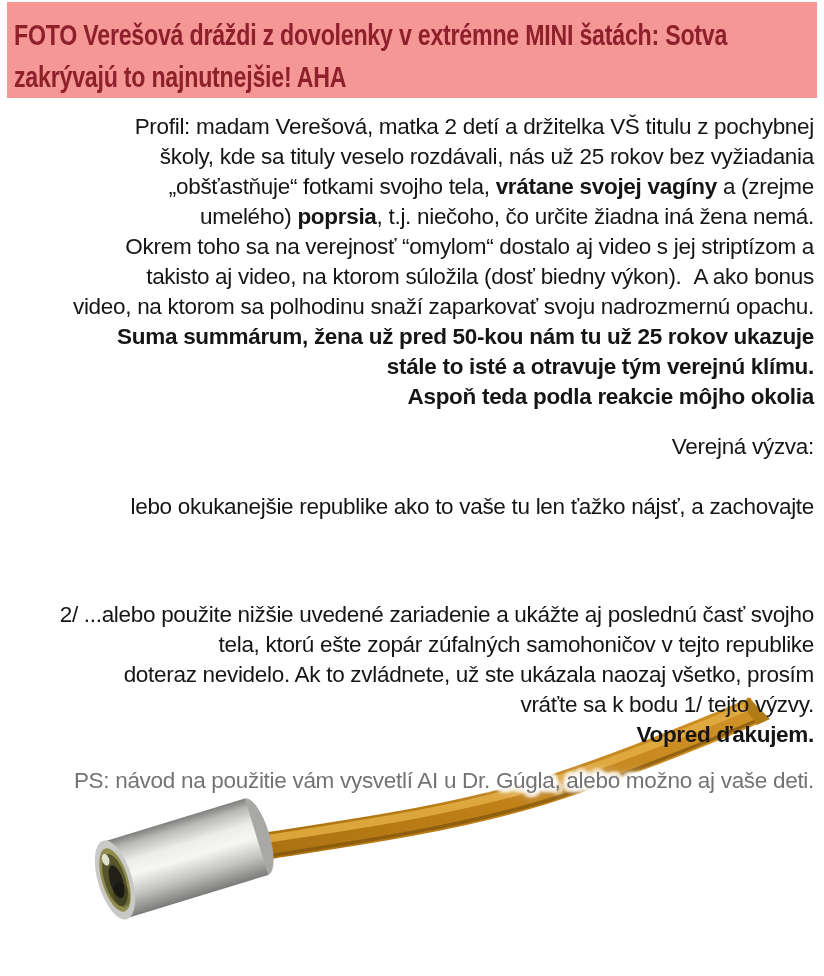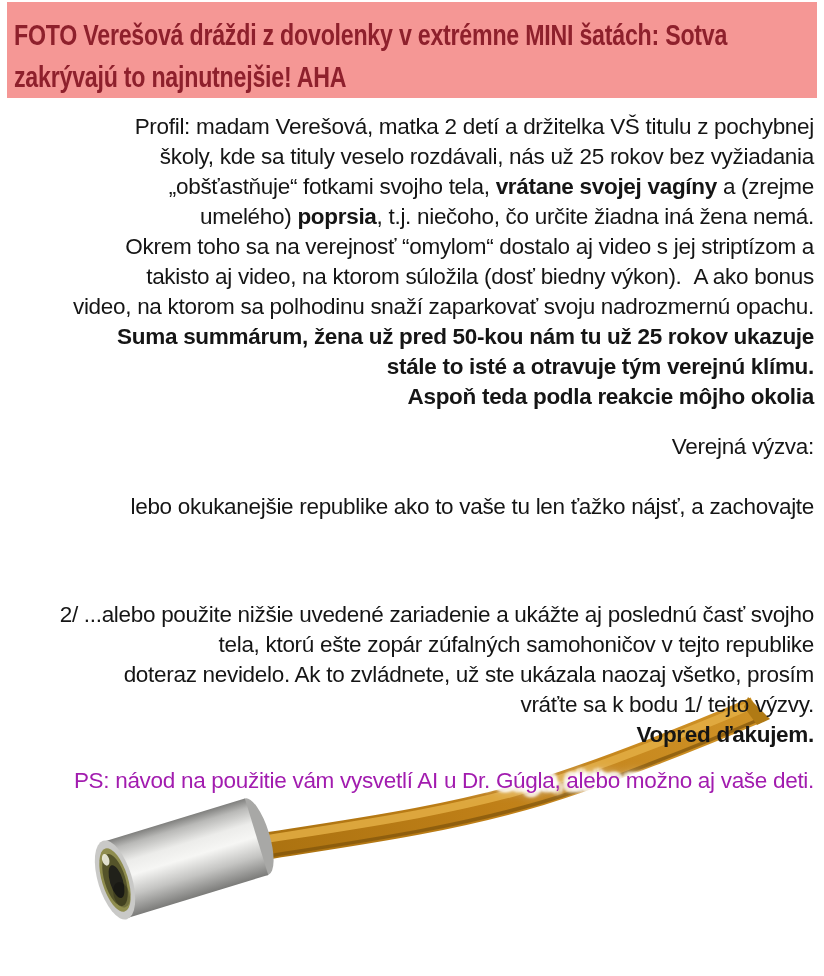--- a/index.html
+++ b/index.html
@@ -78,15 +78,15 @@
         <ellipse cx="1" cy="2" rx="6.5" ry="17" fill="#21211a"></ellipse>
         <ellipse cx="2" cy="16" rx="8" ry="13" fill="#000000" opacity="0.22"></ellipse>
         <ellipse cx="-3" cy="-22" rx="3.5" ry="6" fill="#f0f0e0" opacity="0.9"></ellipse>
       </g>
     </g>
   </svg>
 
   <div class="para p1" style="color: rgb(21, 21, 21);"><span>Profil: madam Verešová, matka 2 detí a držitelka VŠ titulu z pochybnej</span><br><span>školy, kde sa tituly veselo rozdávali, nás už 25 rokov bez vyžiadania</span><br><span>„obšťastňuje“ fotkami svojho tela, </span><span class="b">vrátane svojej vagíny</span><span> a (zrejme</span><br><span>umelého) </span><span class="b">poprsia</span><span>, t.j. niečoho, čo určite žiadna iná žena nemá.</span><br><span>Okrem toho sa na verejnosť “omylom“ dostalo aj video s jej striptízom a</span><br><span>takisto aj video, na ktorom súložila (dosť biedny výkon). &nbsp;A ako bonus</span><br><span>video, na ktorom sa polhodinu snaží zaparkovať svoju nadrozmernú opachu.</span><br><span class="b">Suma summárum, žena už pred 50-kou nám tu už 25 rokov ukazuje</span><br><span class="b">stále to isté a otravuje tým verejnú klímu.</span><br><span class="b">Aspoň teda podla reakcie môjho okolia</span></div>
   <div class="para p2" style="color: rgb(21, 21, 21);"><span>Verejná výzva:</span><br><br><span>lebo okukanejšie republike ako to vaše tu len ťažko nájsť, a zachovajte</span><br></div>
   <div class="para p3" style="color: rgb(21, 21, 21);"><span>2/ ...alebo použite nižšie uvedené zariadenie a ukážte aj poslednú časť svojho</span><br><span>tela, ktorú ešte zopár zúfalných samohoničov v tejto republike</span><br><span>doteraz nevidelo. Ak to zvládnete, už ste ukázala naozaj všetko, prosím</span><br><span>vráťte sa k bodu 1/ tejto výzvy.</span><br><span class="b">Vopred ďakujem.</span></div>
-  <div class="para ps" style="color: #a21caf;"><span>PS: návod na použitie vám vysvetlí AI u Dr. Gúgla, alebo možno aj vaše deti.</span></div>
+  <div class="para ps" style="color: #737373;"><span>PS: návod na použitie vám vysvetlí AI u Dr. Gúgla, alebo možno aj vaše deti.</span></div>
 
 </div>
 
 </body></html>

